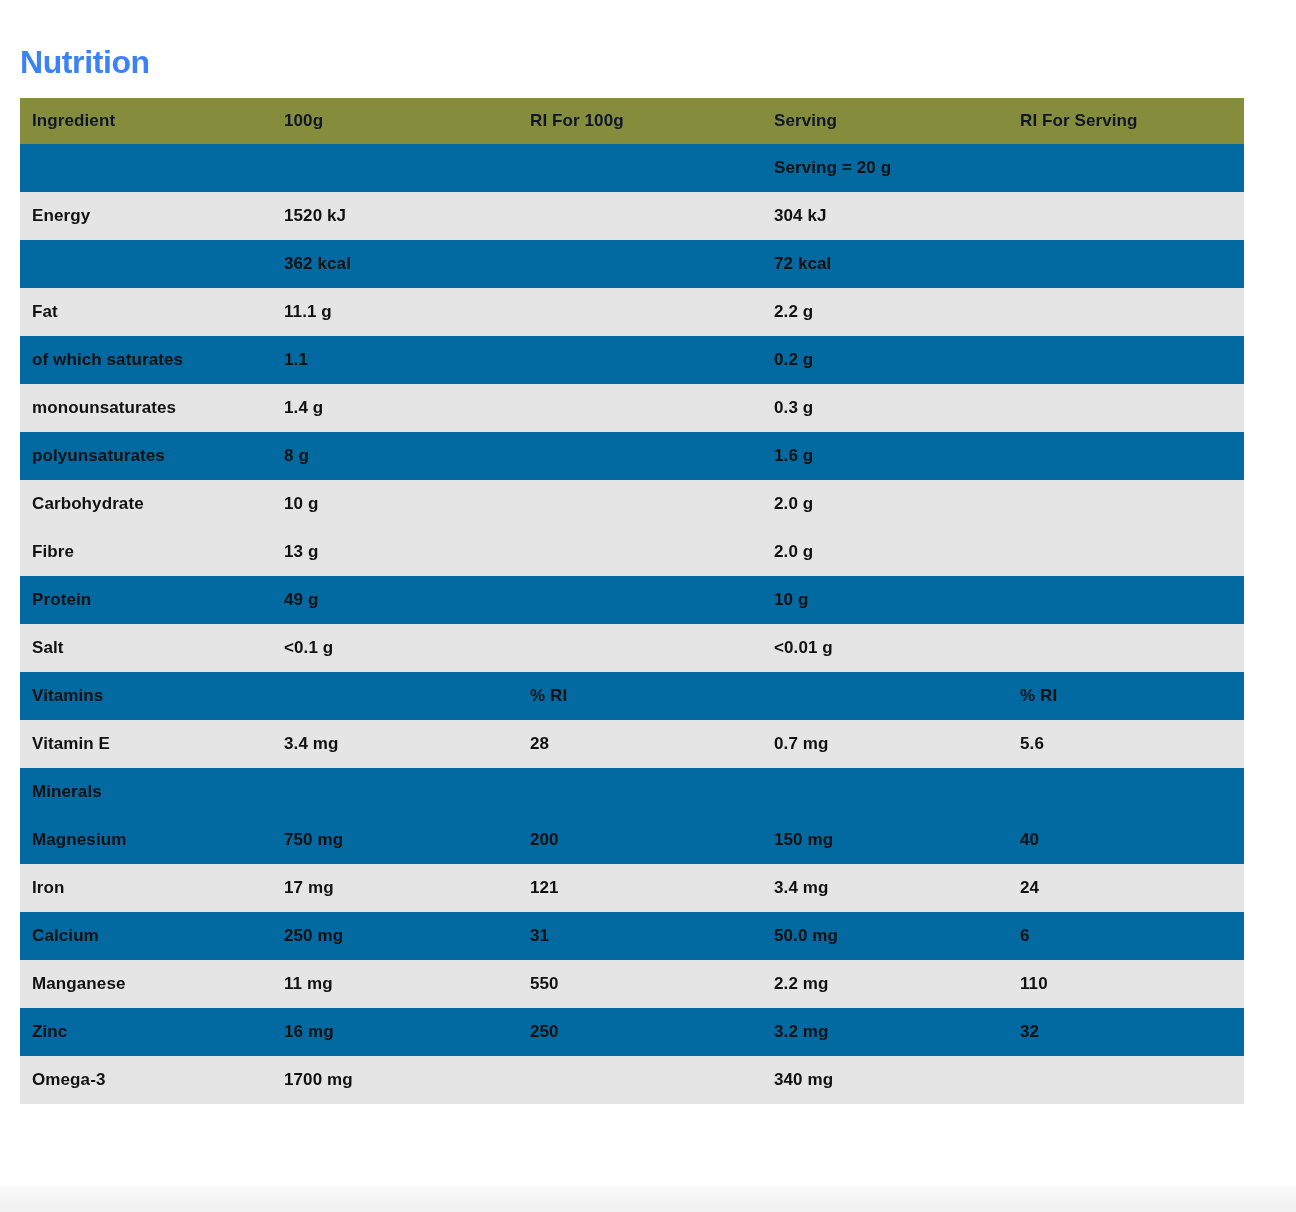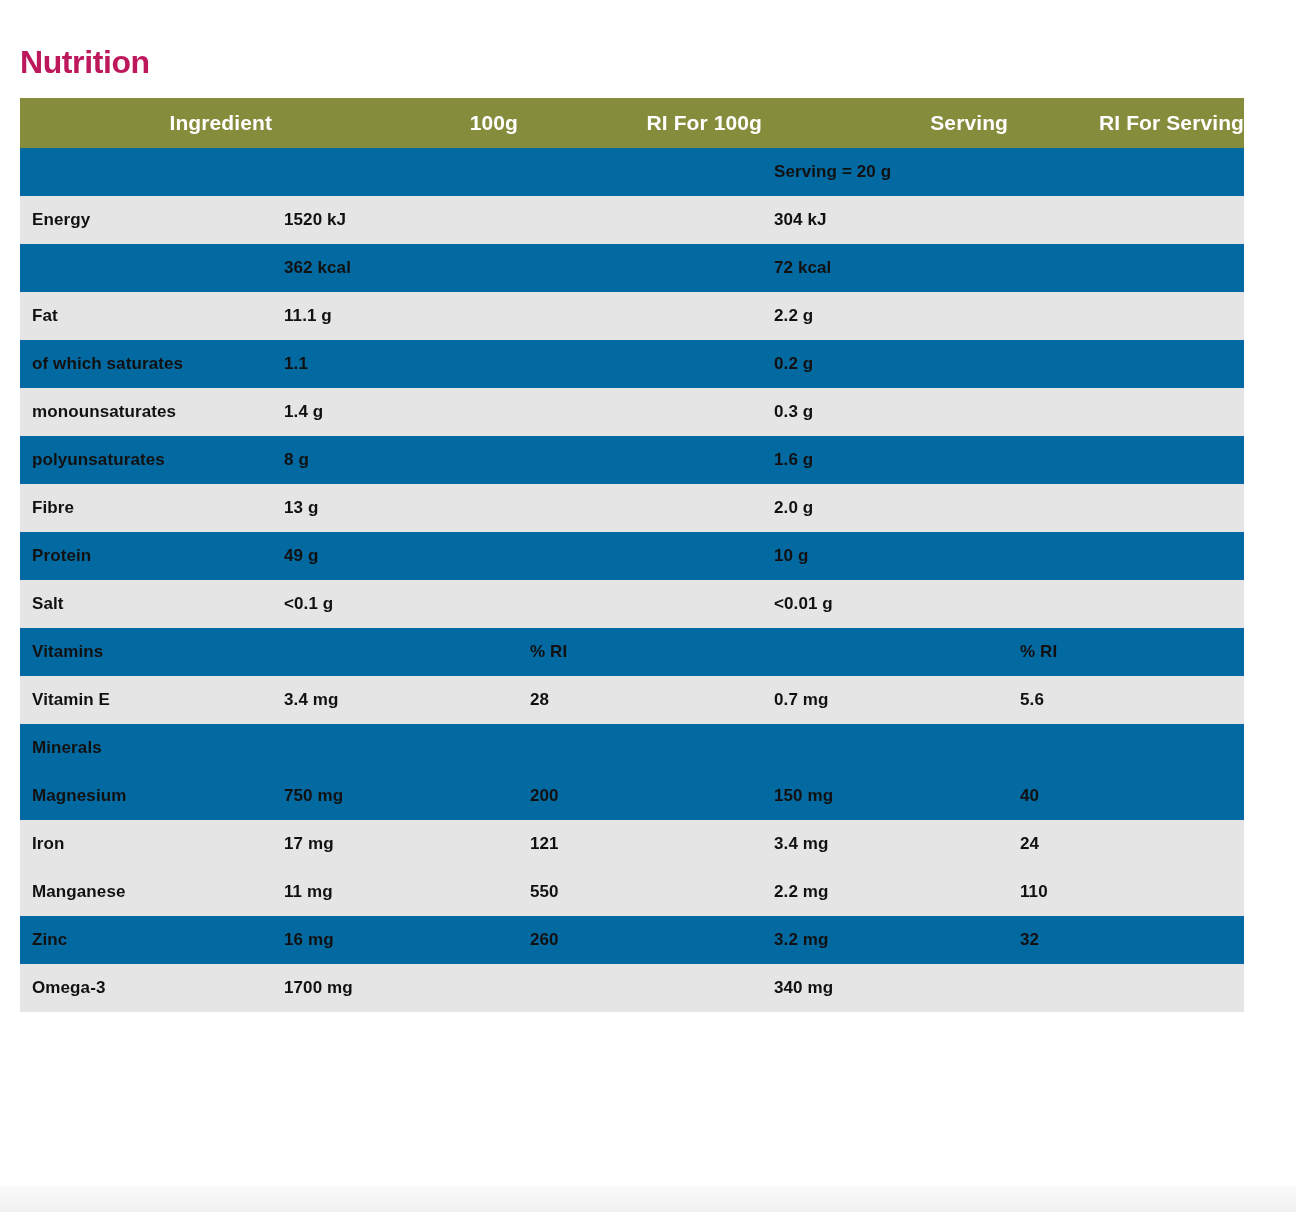--- a/index.html
+++ b/index.html
@@ -15,21 +15,21 @@
     position: relative;
     background: #ffffff;
     overflow: hidden;
   }
   .page-title {
     position: absolute;
     left: 20px;
     top: 22px;
     font-size: 32px;
     font-weight: 700;
-    color: #be185d;
+    color: #3b82f6;
     letter-spacing: -0.4px;
     line-height: 1.2;
   }
   .table-wrap {
     position: absolute;
     left: 20px;
     top: 98px;
     width: 1224px;
   }
   table.nutrition {
@@ -38,24 +38,24 @@
     table-layout: fixed;
   }
   table.nutrition col.c1 { width: 252px; }
   table.nutrition col.c2 { width: 246px; }
   table.nutrition col.c3 { width: 244px; }
   table.nutrition col.c4 { width: 246px; }
   table.nutrition col.c5 { width: 236px; }
 
   table.nutrition thead th {
     background: #858c3b;
-    color: #ffffff;
-    font-size: 21px;
+    color: #0f172a;
+    font-size: 17px;
     font-weight: 700;
-    text-align: right;
+    text-align: left;
     padding: 13px 0 13px 12px;
     height: 44px;
     letter-spacing: 0.1px;
   }
   table.nutrition tbody td {
     font-size: 17px;
     font-weight: 700;
     color: #111111;
     text-align: left;
     padding: 13px 0 13px 12px;
@@ -147,20 +147,27 @@
             <td></td>
           </tr>
           <tr class="plain">
             <td>polyunsaturates</td>
             <td>8 g</td>
             <td></td>
             <td>1.6 g</td>
             <td></td>
           </tr>
           <tr class="stripe">
+            <td>Carbohydrate</td>
+            <td>10 g</td>
+            <td></td>
+            <td>2.0 g</td>
+            <td></td>
+          </tr>
+          <tr class="stripe">
             <td>Fibre</td>
             <td>13 g</td>
             <td></td>
             <td>2.0 g</td>
             <td></td>
           </tr>
           <tr class="plain">
             <td>Protein</td>
             <td>49 g</td>
             <td></td>
@@ -202,31 +209,38 @@
             <td>150 mg</td>
             <td>40</td>
           </tr>
           <tr class="stripe">
             <td>Iron</td>
             <td>17 mg</td>
             <td>121</td>
             <td>3.4 mg</td>
             <td>24</td>
           </tr>
+          <tr class="plain">
+            <td>Calcium</td>
+            <td>250 mg</td>
+            <td>31</td>
+            <td>50.0 mg</td>
+            <td>6</td>
+          </tr>
           <tr class="stripe">
             <td>Manganese</td>
             <td>11 mg</td>
             <td>550</td>
             <td>2.2 mg</td>
             <td>110</td>
           </tr>
           <tr class="plain">
             <td>Zinc</td>
             <td>16 mg</td>
-            <td>260</td>
+            <td>250</td>
             <td>3.2 mg</td>
             <td>32</td>
           </tr>
           <tr class="stripe">
             <td>Omega-3</td>
             <td>1700 mg</td>
             <td></td>
             <td>340 mg</td>
             <td></td>
           </tr>

